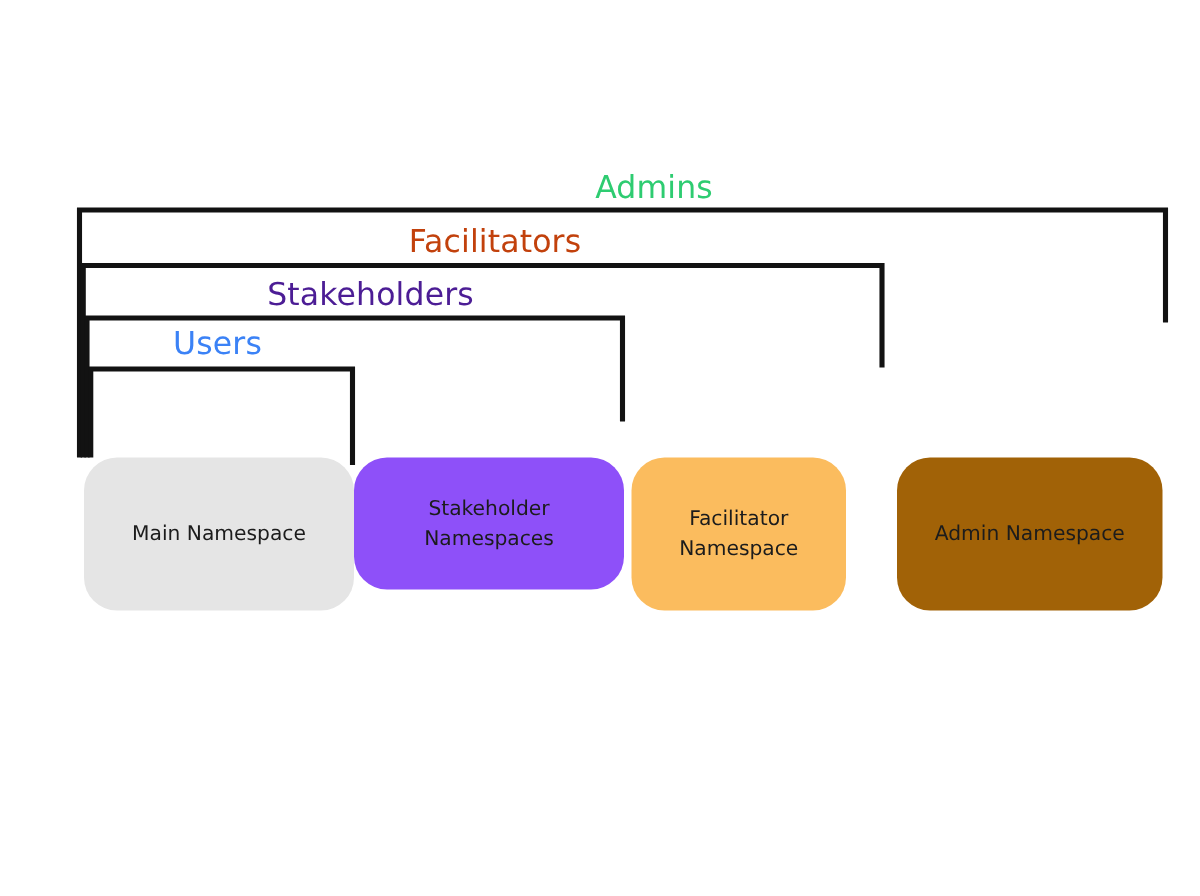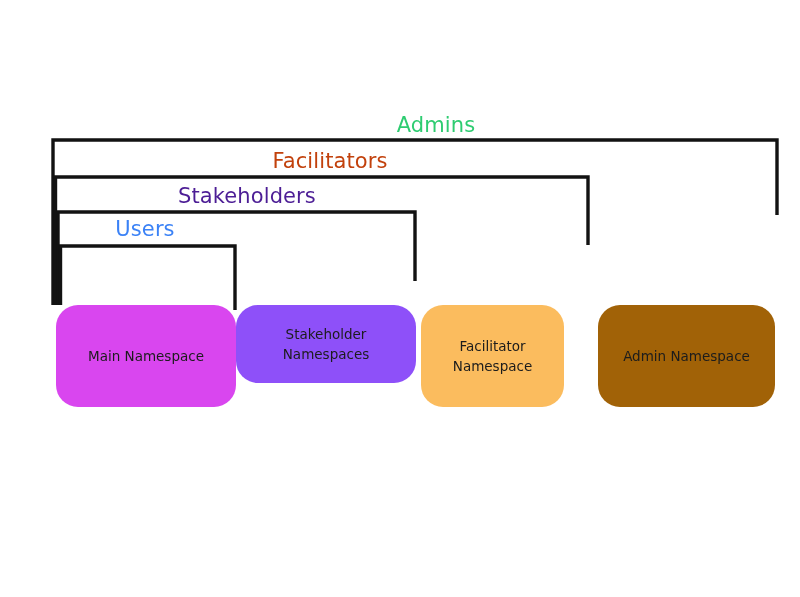--- a/index.html
+++ b/index.html
@@ -73,24 +73,24 @@
   </svg>
 
   <div id="tier-labels-layer">
       <div class="tier-label" style="left: 436px; top: 136px; color: rgb(46, 204, 113);">Admins</div>
       <div class="tier-label" style="left: 330px; top: 172px; color: #c2410c;">Facilitators</div>
       <div class="tier-label" style="left: 247px; top: 207px; color: #4c1d95;">Stakeholders</div>
       <div class="tier-label" style="left: 145px; top: 240px; color: #3b82f6;">Users</div>
     </div>
 
   <div id="namespace-boxes-layer">
-      <div class="ns-box" style="left: 56px; top: 305px; width: 180px; height: 102px; background: #d946ef; text-align: right;">
+      <div class="ns-box" style="left: 56px; top: 305px; width: 180px; height: 102px; background: #e5e5e5; text-align: right;">
         <span class="ns-box-label">Main Namespace</span>
       </div>
-      <div class="ns-box" style="left: 236px; top: 305px; width: 180px; height: 78px; background: rgb(142, 80, 249); text-align: center;">
+      <div class="ns-box" style="left: 236px; top: 305px; width: 180px; height: 88px; background: rgb(142, 80, 249); text-align: center;">
         <span class="ns-box-label">Stakeholder
 Namespaces</span>
       </div>
       <div class="ns-box" style="left: 421px; top: 305px; width: 143px; height: 102px; background: rgb(251, 188, 94);">
         <span class="ns-box-label">Facilitator Namespace</span>
       </div>
       <div class="ns-box" style="left: 598px; top: 305px; width: 177px; height: 102px; background: #a16207;">
         <span class="ns-box-label">Admin Namespace</span>
       </div>
     </div>

